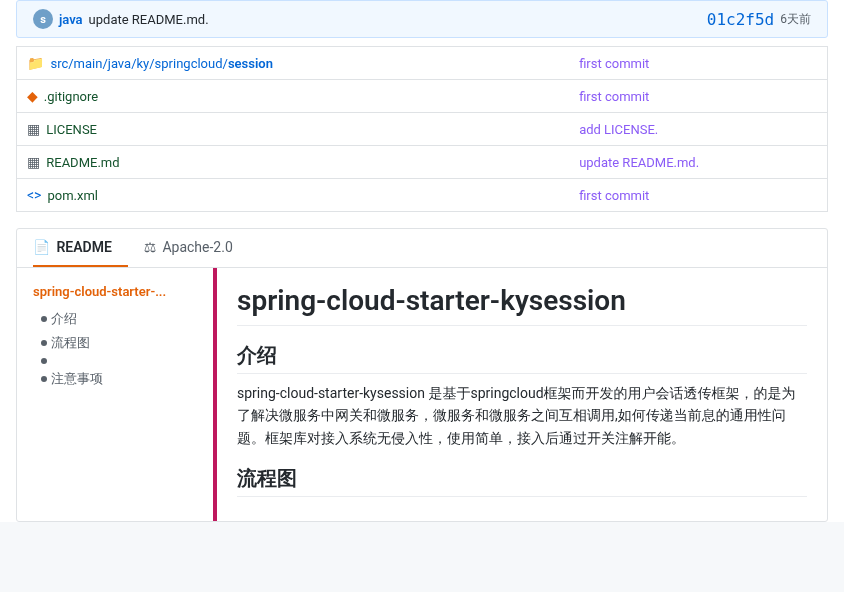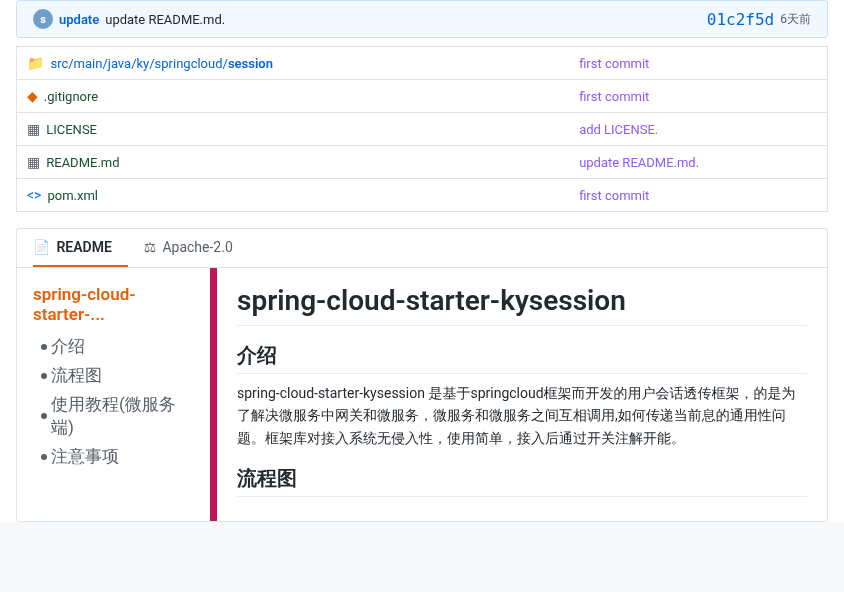--- a/index.html
+++ b/index.html
@@ -154,22 +154,22 @@
     .readme-content {
       display: flex;
       padding: 0;
     }
 
     
     .readme-toc {
       width: 200px;
       flex-shrink: 0;
       padding: 16px;
-      border-right: 7px solid #be185d;
-      font-size: 17px;
+      border-right: 4px solid #be185d;
+      font-size: 13px;
     }
     .toc-main-item {
       color: #e36209;
       font-weight: 600;
       margin-bottom: 8px;
       cursor: pointer;
     }
     .toc-sub-item {
       display: flex;
       align-items: center;
@@ -218,21 +218,21 @@
   </style>
 </head>
 <body>
 
 <div class="page-wrapper">
 
   <div class="commit-bar">
     <div class="commit-avatar">
       <span>s</span>
     </div>
-    <span class="commit-author">update</span>
+    <span class="commit-author">java</span>
     <span class="commit-message">update README.md.</span>
     <span class="commit-sha">01c2f5d</span>
     <span class="commit-time">6天前</span>
   </div>
 
   <table class="file-table">
     <tbody>
 
       <tr>
         <td>
@@ -308,21 +308,20 @@
         <div class="toc-sub-item">
           <div class="toc-bullet"></div>
           <span>介绍</span>
         </div>
         <div class="toc-sub-item">
           <div class="toc-bullet"></div>
           <span>流程图</span>
         </div>
         <div class="toc-sub-item">
           <div class="toc-bullet"></div>
-          <span>使用教程(微服务端)</span>
         </div>
         <div class="toc-sub-item">
           <div class="toc-bullet"></div>
           <span>注意事项</span>
         </div>
       </div>
 
       <div class="readme-body">
         <h1 class="readme-title">spring-cloud-starter-kysession</h1>
         <h2 class="readme-h2">介绍</h2>

